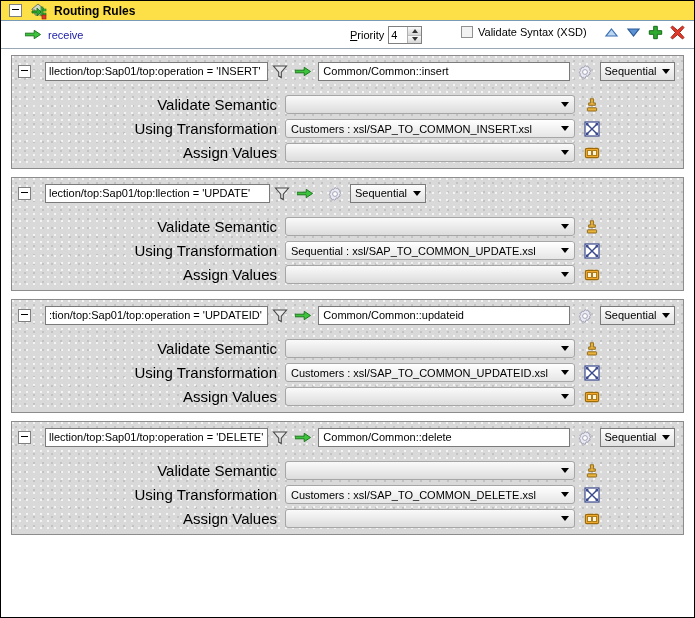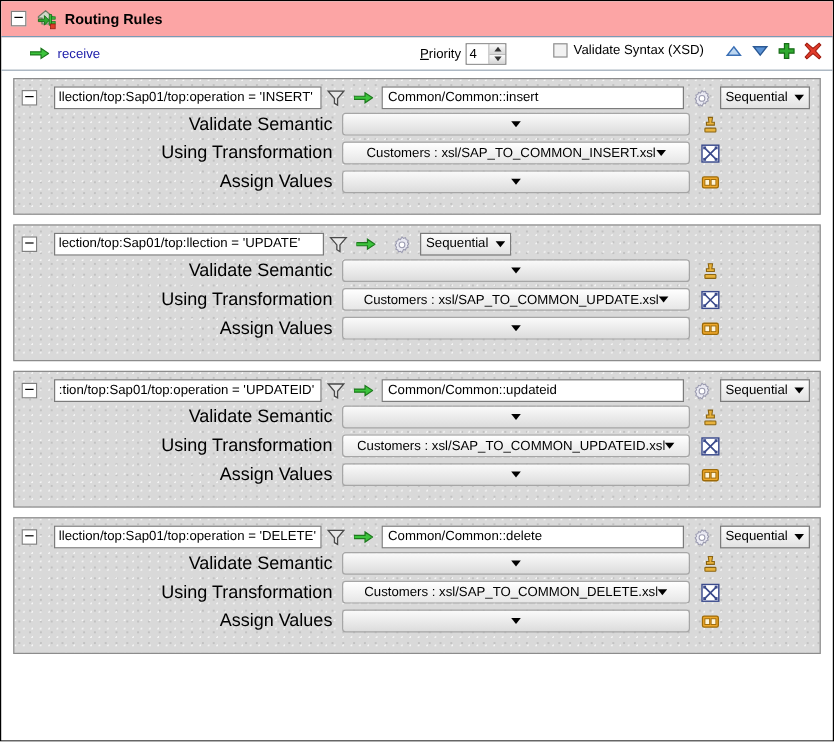--- a/index.html
+++ b/index.html
@@ -17,27 +17,27 @@
     width: 695px;
     height: 618px;
     box-sizing: border-box;
     border: 1px solid #000000;
     background: #ffffff;
     overflow: hidden;
   }
 
   
   .titlebar {
-    height: 30px;
+    height: 20px;
     display: flex;
     align-items: center;
     padding: 0 8px;
     border-bottom: 1px solid #7a9ab5;
     box-sizing: border-box;
-    background: #fca5a5;
+    background: #fde047;
   }
   .expander {
     width: 11px;
     height: 11px;
     border: 1px solid #808080;
     background: #ffffff;
     position: relative;
     margin-right: 8px;
     flex: 0 0 auto;
     cursor: pointer;
@@ -200,21 +200,21 @@
     margin-bottom: 8px;
     padding: 6px 8px 8px 6px;
     box-sizing: border-box;
     position: relative;
     height: 114px;
   }
   .rule-row-1 {
     display: flex;
     align-items: center;
     height: 19px;
-    margin-bottom: 3px;
+    margin-bottom: 14px;
   }
   .cond-box {
     border: 1px solid #7b7b7b;
     background: #ffffff;
     height: 19px;
     width: 225px;
     box-sizing: border-box;
     padding: 0 3px;
     font-size: 11px;
     line-height: 17px;
@@ -276,21 +276,21 @@
   }
   .combo {
     width: 290px;
     height: 19px;
     box-sizing: border-box;
     border: 1px solid #a6a6a6;
     border-radius: 3px;
     background: linear-gradient(#ffffff, #e6e6e6);
     display: flex;
     align-items: center;
-    justify-content: center;
+    justify-content: space-between;
     padding: 0 5px 0 5px;
     font-size: 11px;
     cursor: pointer;
     overflow: hidden;
   }
   .combo.empty {
     background: linear-gradient(#fafafa, #dcdcdc);
   }
   .combo .val { white-space: nowrap; overflow: hidden; }
   .row-icon { width: 16px; height: 16px; margin-left: 9px; flex: 0 0 auto; cursor: pointer; }
@@ -449,21 +449,21 @@
         </div>
         <svg class="row-icon" viewBox="0 0 16 16">
           <path d="M6.2 1.8 h3.6 l-.6 4.1 h2.1 v2.4 H4.7 V5.9 h2.1 Z" fill="#e8b23c" stroke="#8a6412" stroke-width=".9"></path>
           <rect x="3.4" y="10.8" width="9.2" height="3.2" rx=".6" fill="#e8b23c" stroke="#8a6412" stroke-width=".9"></rect>
         </svg>
       </div>
 
       <div class="field-row">
         <div class="field-label">Using Transformation</div>
         <div class="combo">
-          <span class="val">Customers : xsl/SAP_TO_COMMON_UPDATE.xsl</span>
+          <span class="val">Sequential : xsl/SAP_TO_COMMON_UPDATE.xsl</span>
           <span class="caret"></span>
         </div>
         <svg class="row-icon" viewBox="0 0 16 16">
           <rect x="1" y="1" width="14" height="14" fill="#ffffff" stroke="#3a4a8c" stroke-width="1.2"></rect>
           <path d="M3.2 3.2 L12.8 12.8 M12.8 3.2 L3.2 12.8" stroke="#3a4a8c" stroke-width="1.4"></path>
           <rect x="2" y="2" width="2.4" height="2.4" fill="#3a4a8c"></rect>
           <rect x="11.6" y="2" width="2.4" height="2.4" fill="#3a4a8c"></rect>
           <rect x="2" y="11.6" width="2.4" height="2.4" fill="#3a4a8c"></rect>
           <rect x="11.6" y="11.6" width="2.4" height="2.4" fill="#3a4a8c"></rect>
         </svg>

